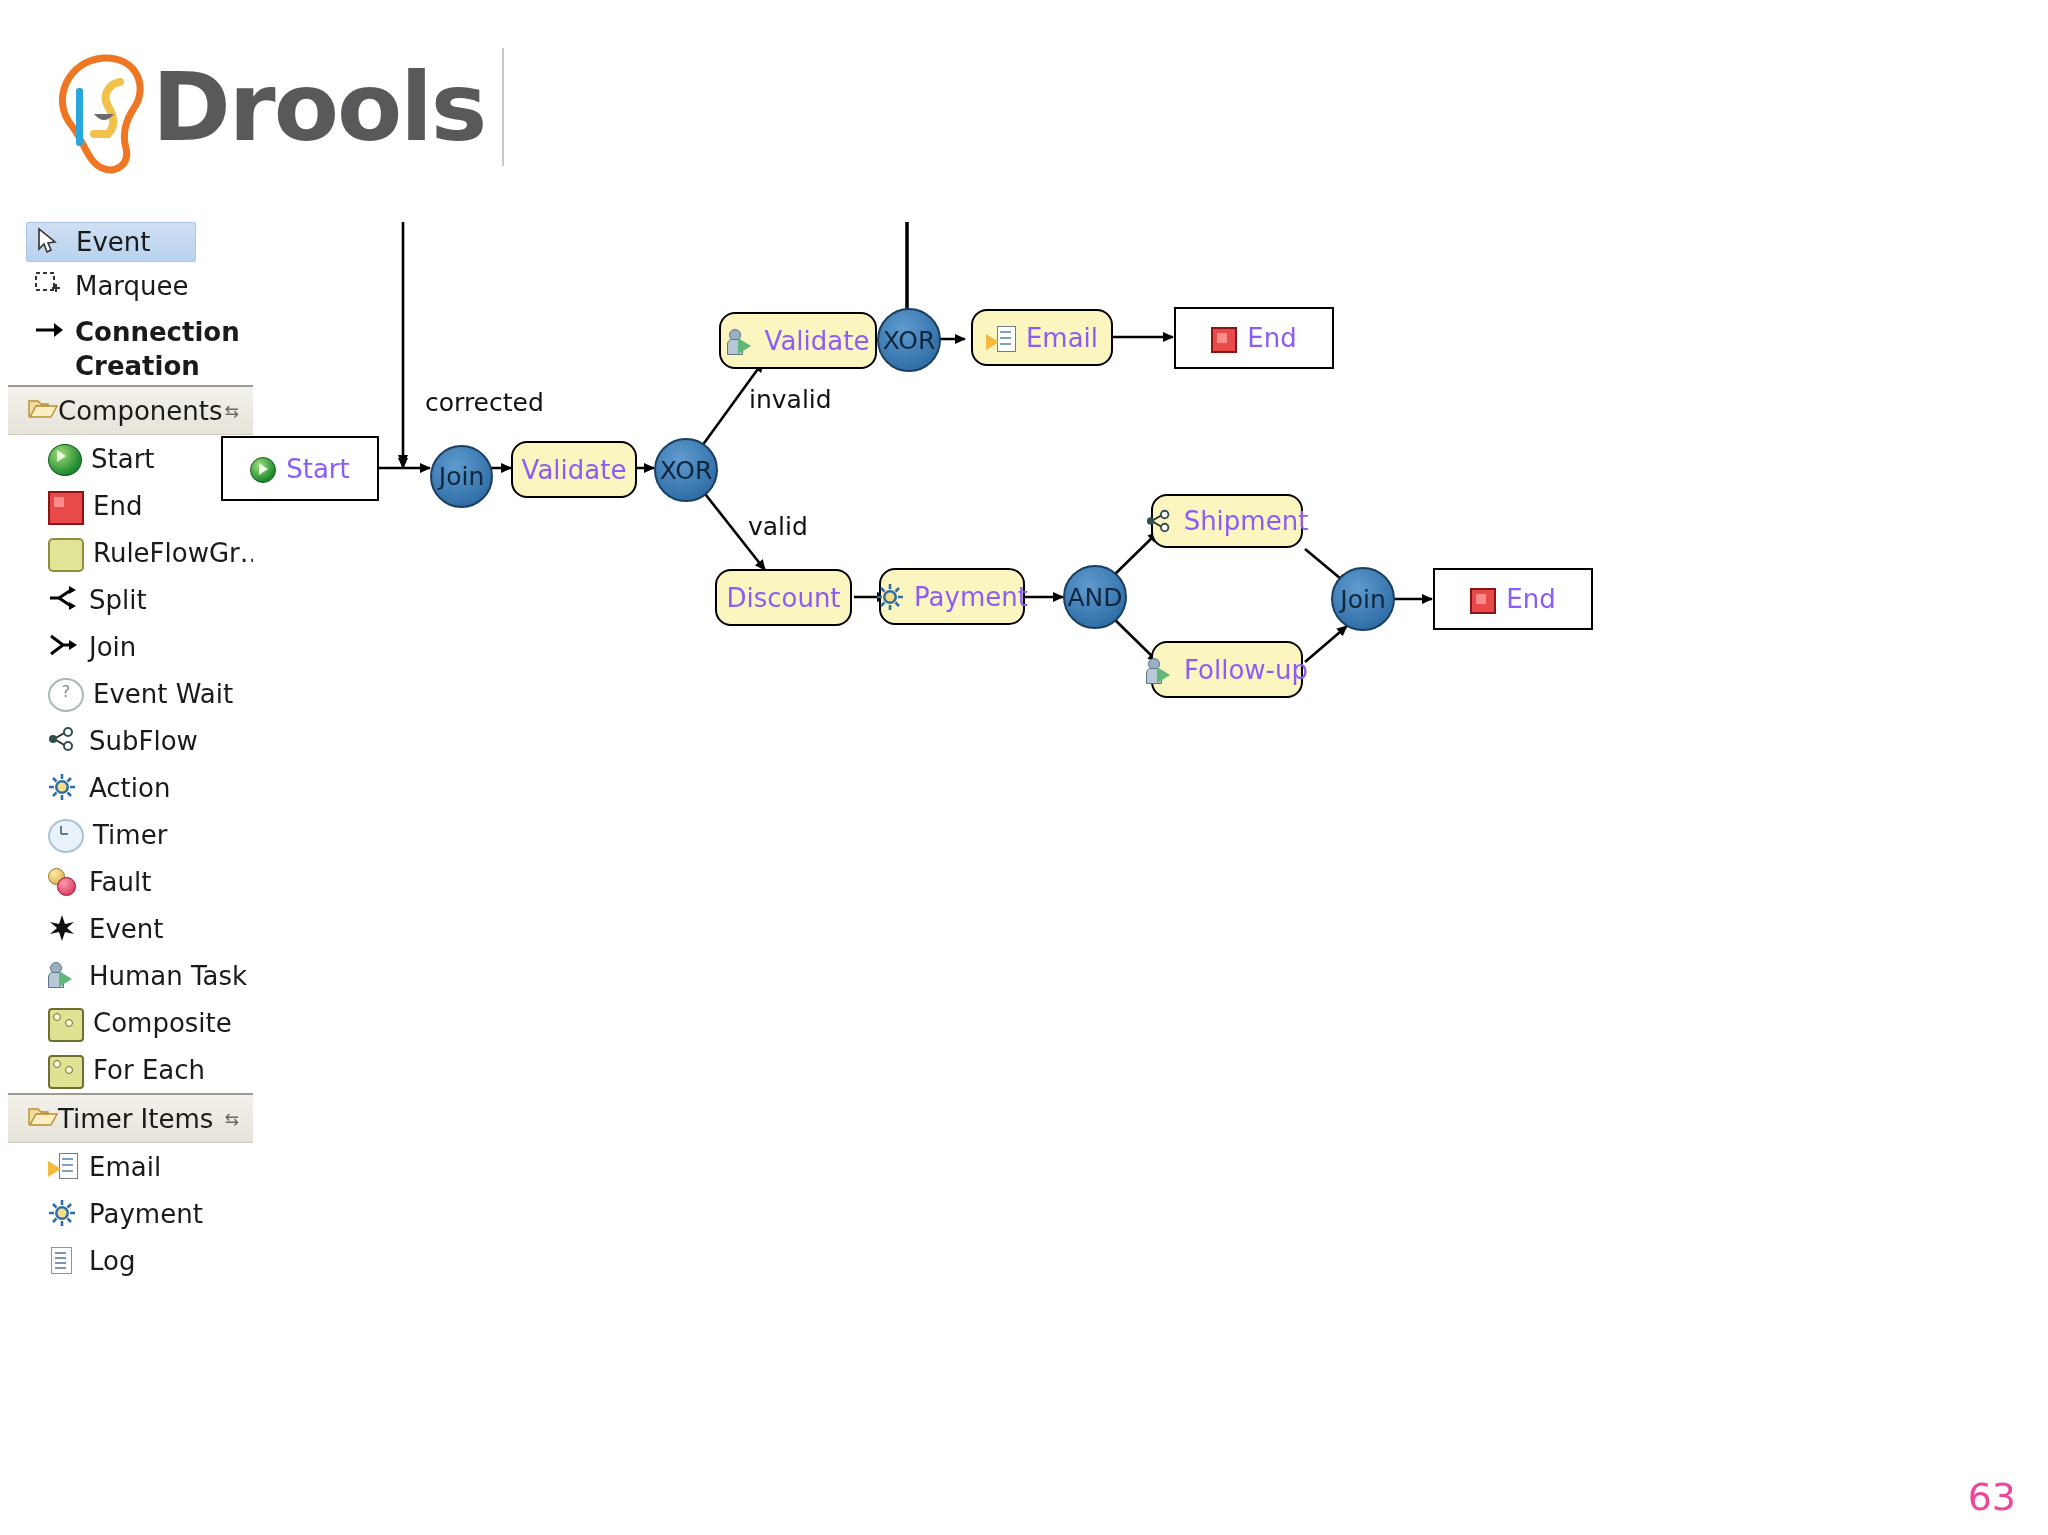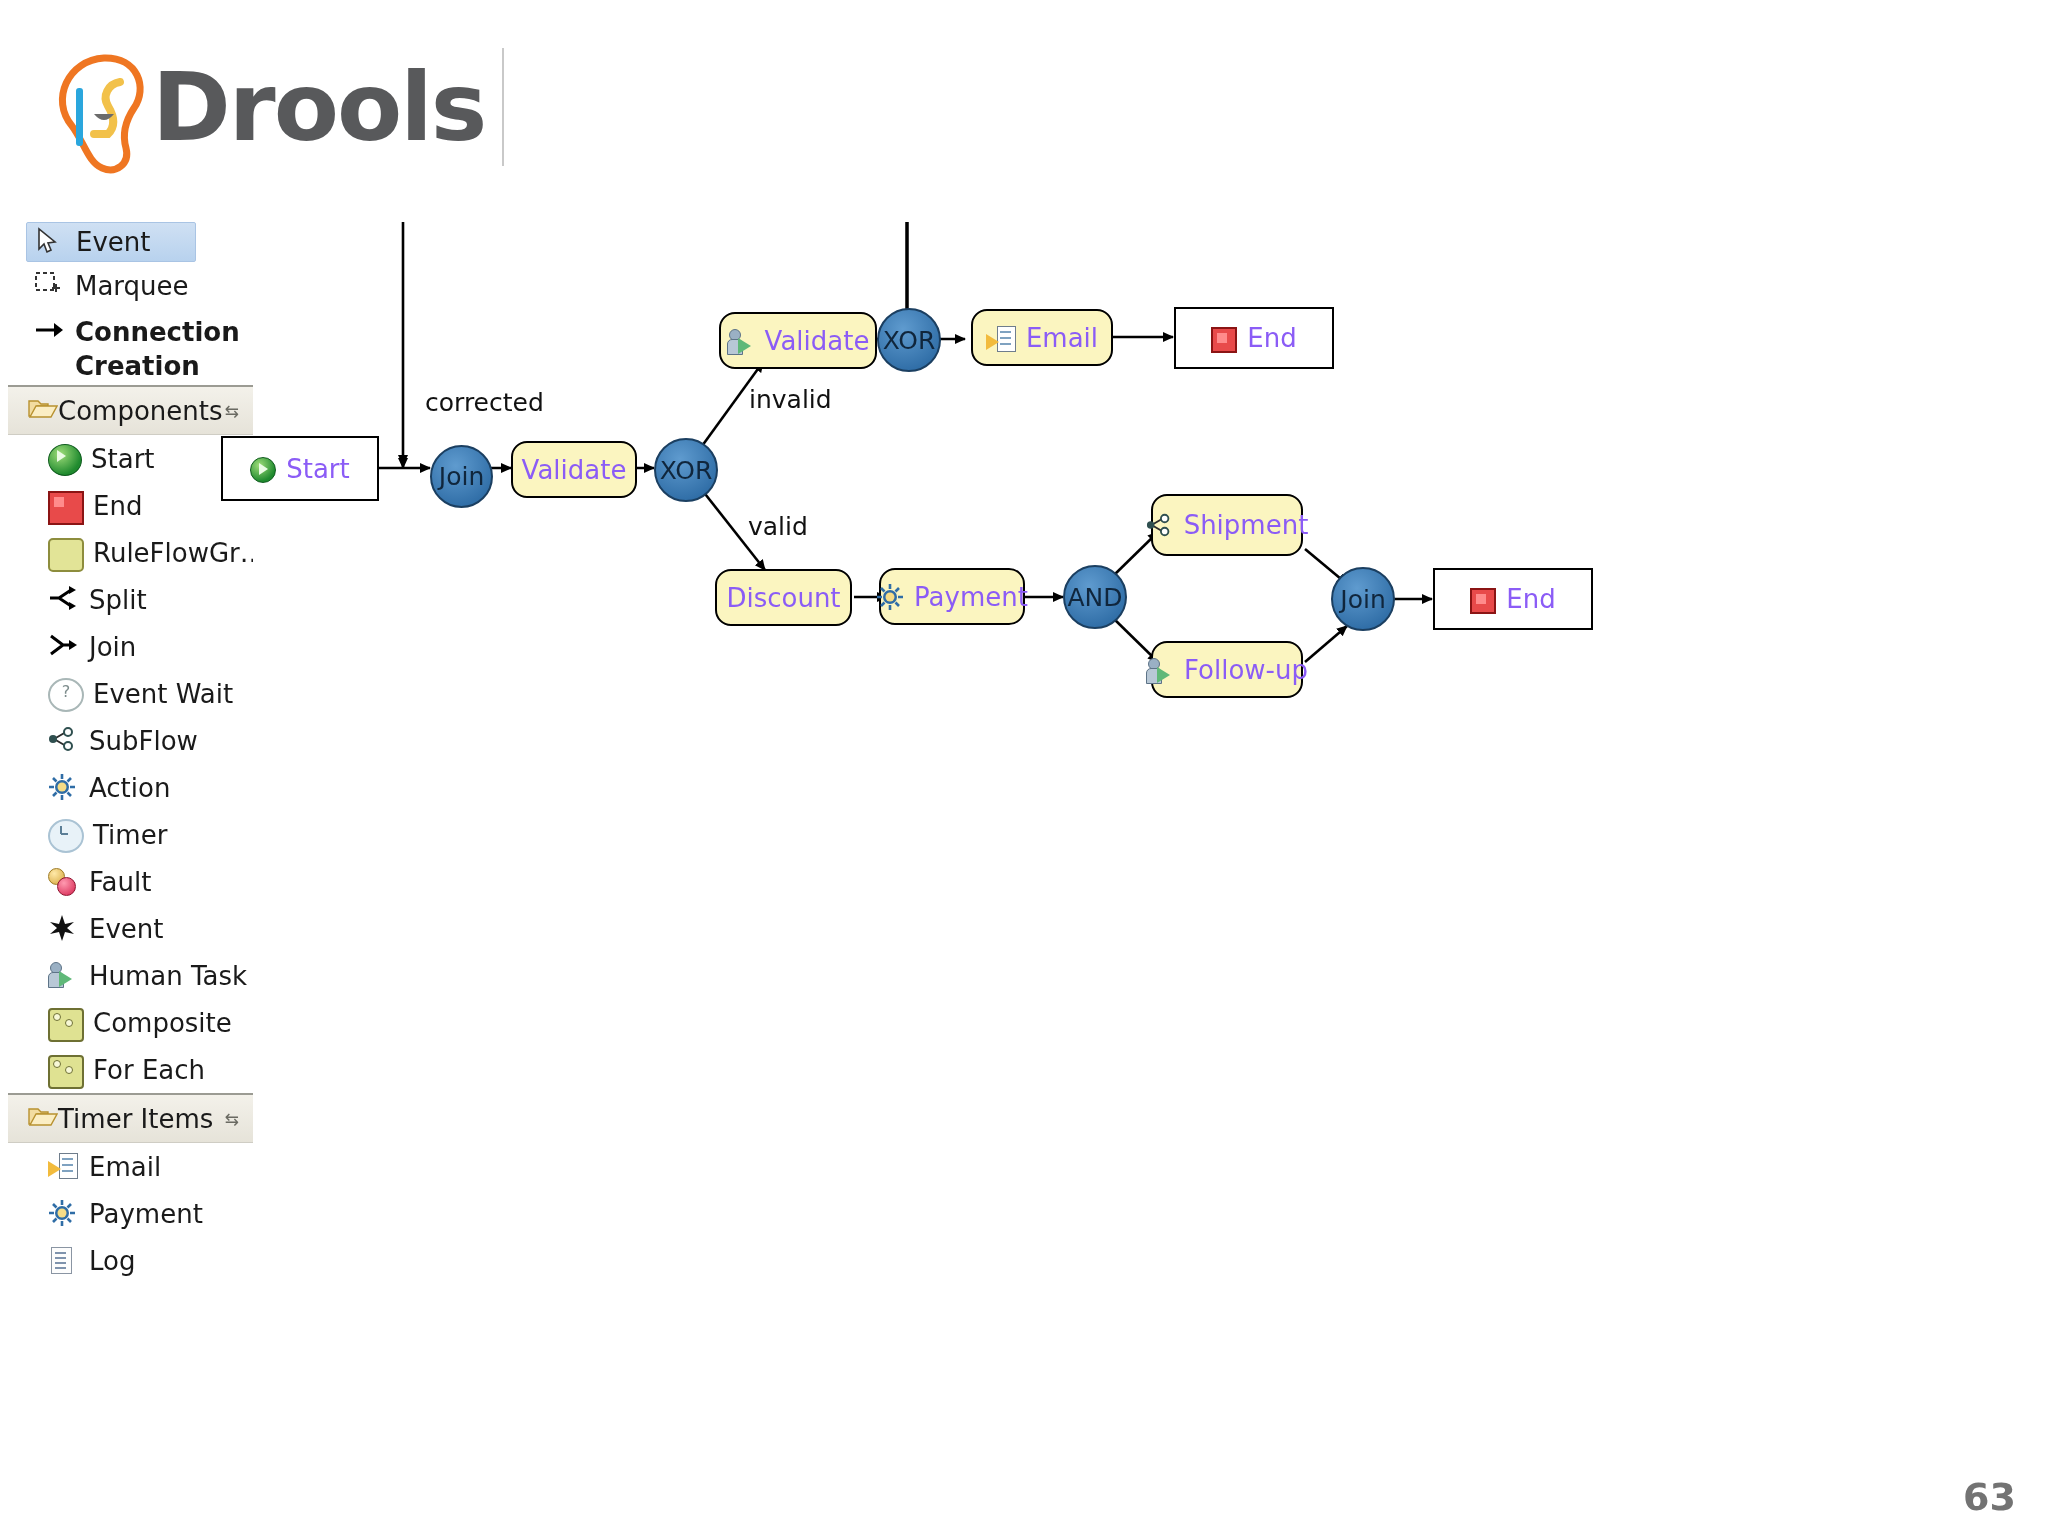--- a/index.html
+++ b/index.html
@@ -82,21 +82,21 @@
   .n-task{background:#fbf5c0;border:2px solid #000;border-radius:16px;
      box-shadow:inset 0 0 0 1px #fbf5c0;}
   .n-gate{background:radial-gradient(circle at 40% 32%,#5f9bcf,#2f6da6 78%);
      border:2px solid #1b3f61;border-radius:50%;}
   .n-gate .nlabel{color:#10263c;font-size:25px;}
 
   .node .nico{display:inline-block;margin-right:10px;flex:0 0 auto;}
 
   .edge-label{position:absolute;font-size:25px;color:#111;white-space:nowrap;}
 
-  #page-number{position:absolute;right:32px;bottom:16px;font-size:38px;font-weight:bold;color:#737373;}
+  #page-number{position:absolute;right:32px;bottom:16px;font-size:38px;font-weight:normal;color:#ec4899;}
 </style>
 </head>
 <body>
 
 <div id="header">
   <div id="logo-mark">
     <svg width="130" height="130" viewBox="0 0 130 130">
       <path d="M30 78 C8 52 26 12 62 10 C96 9 106 40 92 60 C84 72 80 86 84 100 C88 116 74 126 60 120 C46 114 42 94 30 78 Z" fill="none" stroke="#ef7622" stroke-width="7" stroke-linecap="round"></path>
       <rect x="34" y="40" width="7" height="58" rx="3" fill="#2aa6dd"></rect>
       <path d="M78 34 C66 36 60 48 66 58 C72 68 74 78 66 86 L52 86" fill="none" stroke="#f2c14a" stroke-width="8" stroke-linecap="round"></path>
@@ -424,21 +424,21 @@
           <circle cx="14" cy="14" r="4.5" fill="#f6dd87"></circle>
       </svg>
     </span>
     <span class="nlabel">Payment</span>
   </div>
 
   <div class="node n-gate" style="left:810px;top:343px;width:64px;height:64px;">
     <span class="nlabel">AND</span>
   </div>
 
-  <div class="node n-task" style="left:898px;top:272px;width:152px;height:62px;">
+  <div class="node n-task" style="left:898px;top:272px;width:152px;height:54px;">
     <span class="nico" style="width:28px;height:26px;">
       <svg width="28" height="26" viewBox="0 0 30 26">
         <path d="M6 13 L18 6 M6 13 L18 20" stroke="#2b2b2b" stroke-width="2"></path>
         <circle cx="5" cy="13" r="4" fill="#2f4f4f"></circle>
         <circle cx="20" cy="6" r="4" fill="#ffffff" stroke="#2f4f4f" stroke-width="2"></circle>
         <circle cx="20" cy="20" r="4" fill="#ffffff" stroke="#2f4f4f" stroke-width="2"></circle>
       </svg>
     </span>
     <span class="nlabel">Shipment</span>
   </div>

